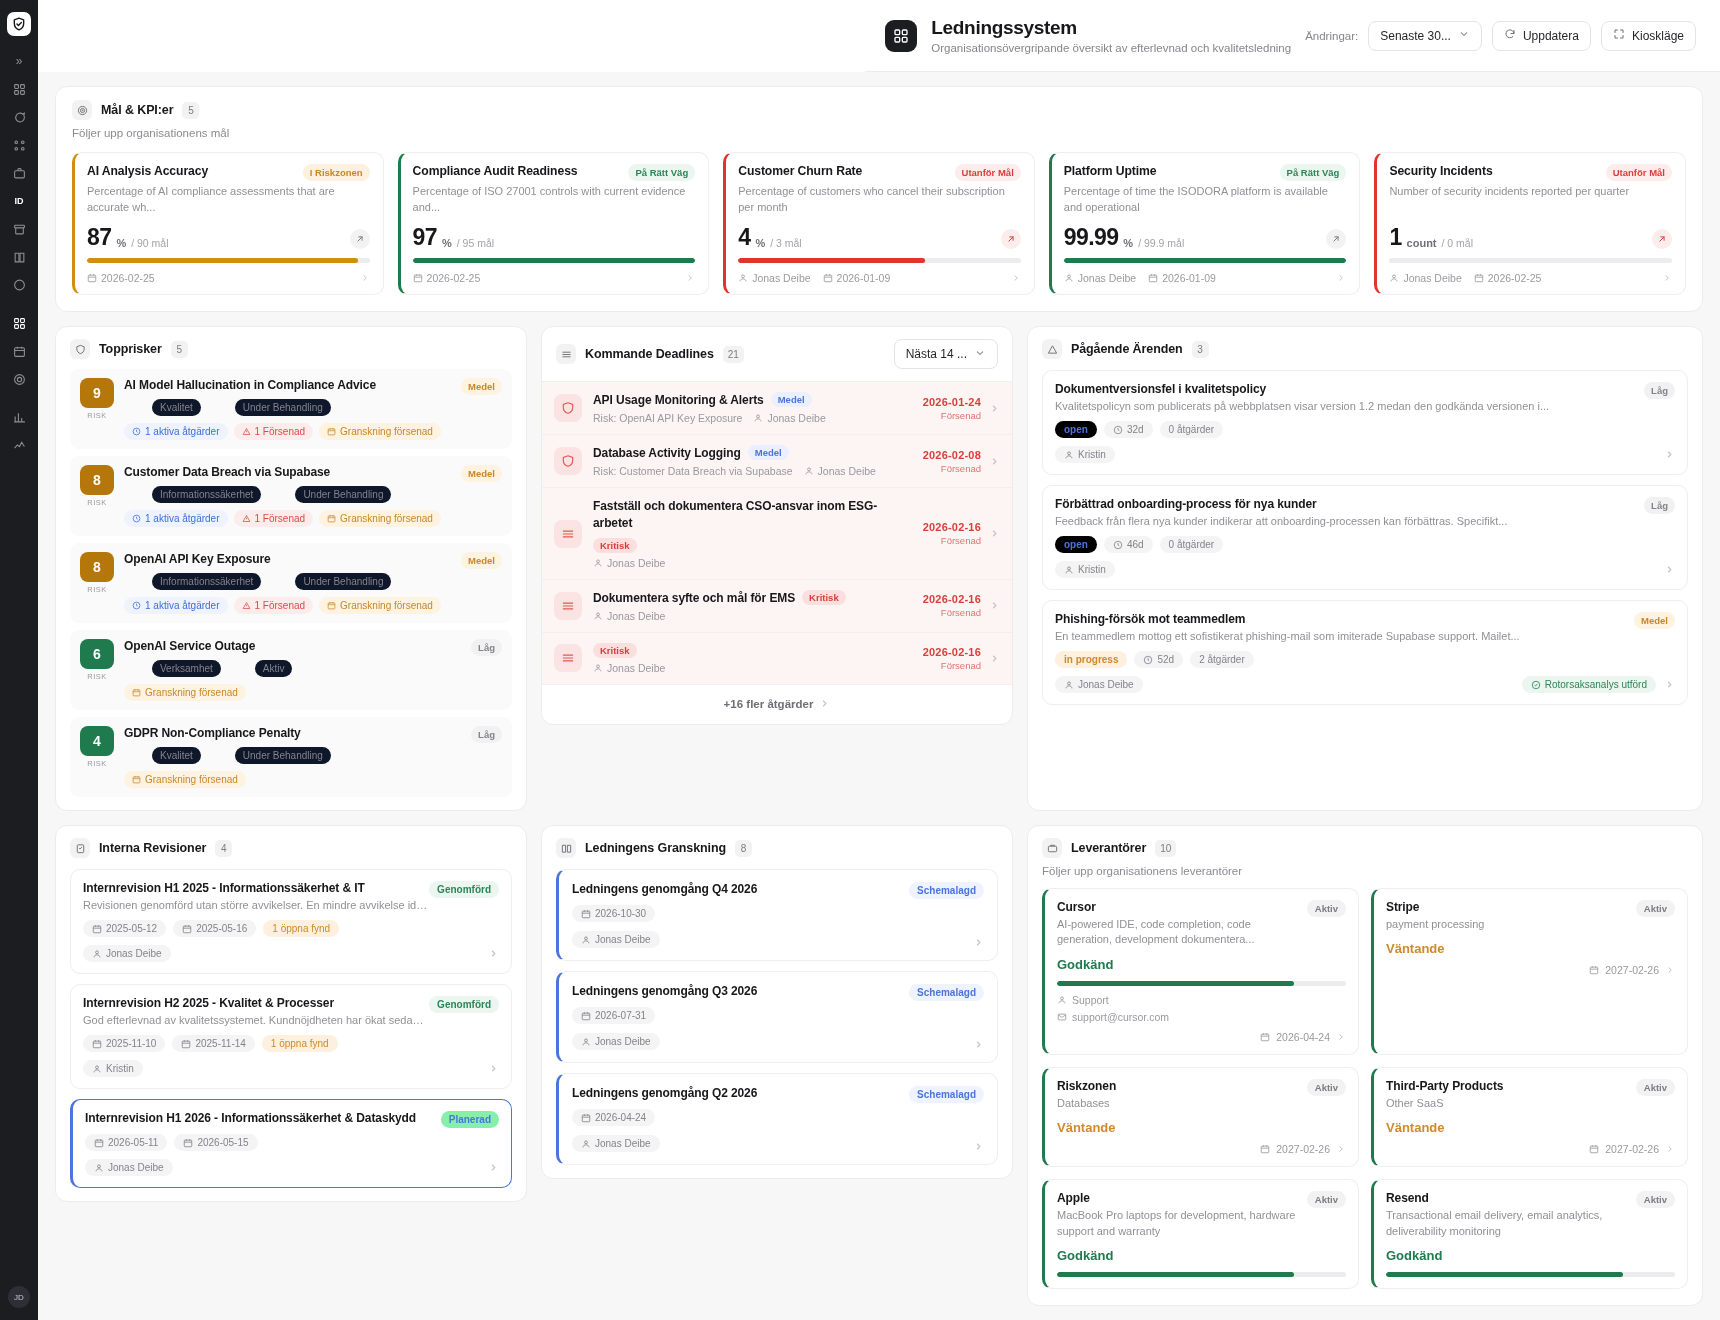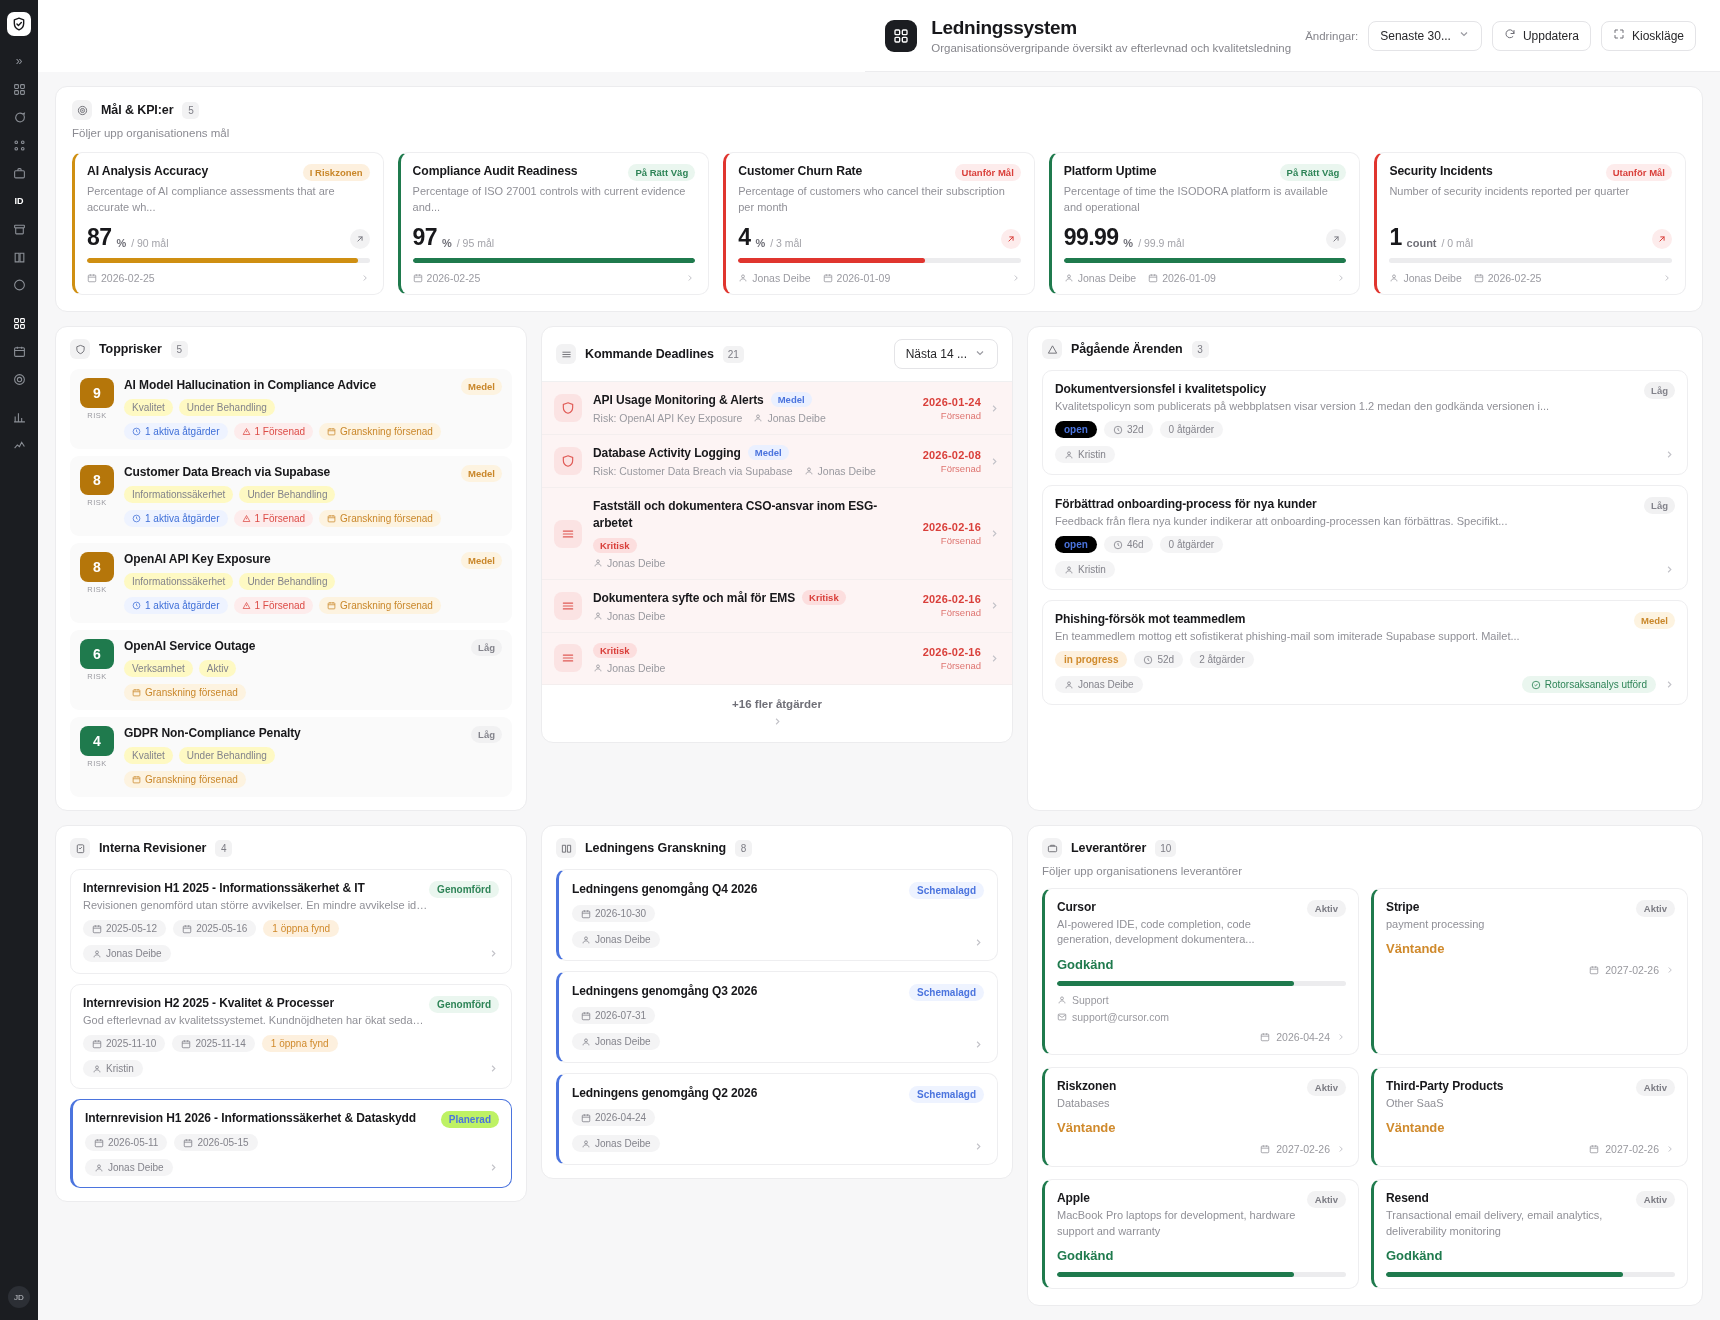--- a/index.html
+++ b/index.html
@@ -132,21 +132,21 @@
     width: 34px; flex: 0 0 34px; display: flex; flex-direction: column; align-items: center; gap: 3px;
   }
   .risk-num {
     width: 34px; height: 30px; border-radius: 8px; color: #fff;
     font-size: 14px; font-weight: 700; display: flex; align-items: center; justify-content: center;
   }
   .risk-lbl { font-size: 7.5px; color: #9a9aa1; letter-spacing: 0.5px; }
   .risk-body { flex: 1; min-width: 0; }
   .risk-title { font-size: 12px; font-weight: 700; letter-spacing: -0.1px; }
   .tagrow { display: flex; flex-wrap: wrap; gap: 6px; margin-top: 7px; }
-  .tag { font-size: 10px; color: #83838b; background: #fef9c3; padding: 3px 8px; border-radius: 20px; }
+  .tag { font-size: 10px; color: #83838b; background: #0f172a; padding: 3px 8px; border-radius: 20px; margin-left: 28px; }
   .chip {
     font-size: 10px; padding: 3px 8px; border-radius: 20px; display: inline-flex;
     align-items: center; gap: 4px; white-space: nowrap;
   }
   .chip svg { width: 9px; height: 9px; }
   .chip-blue { background: #eef3ff; color: #3f6fd8; }
   .chip-red { background: #fdecec; color: #dc4b46; }
   .chip-amber { background: #fdf3e0; color: #c9872a; }
   .risk-sev {
     position: absolute; top: 9px; right: 10px; font-size: 9.5px; font-weight: 700;
@@ -175,21 +175,21 @@
   .bd-medel { background: #eaf0ff; color: #4b74de; }
   .bd-kritisk { background: #fcdede; color: #d93f3a; }
   .dl-meta { display: flex; align-items: center; gap: 11px; margin-top: 4px; font-size: 10.5px; color: #99999f; }
   .dl-meta span { display: flex; align-items: center; gap: 4px; }
   .dl-meta svg { width: 10px; height: 10px; }
   .dl-right { text-align: right; display: flex; align-items: center; gap: 8px; }
   .dl-date { font-size: 11px; font-weight: 700; color: #d93f3a; letter-spacing: 0.2px; }
   .dl-late { font-size: 9.5px; color: #de7470; margin-top: 2px; }
   .dl-more {
     display: flex; align-items: center; justify-content: center; gap: 6px;
-    padding: 13px; font-size: 11.5px; color: #6f6f77; font-weight: 600; flex-direction: column;
+    padding: 13px; font-size: 11.5px; color: #6f6f77; font-weight: 600;
   }
 
   
   .iss-list { margin-top: 11px; display: flex; flex-direction: column; gap: 10px; }
   .iss-card { border: 1px solid #eeeef0; border-radius: 10px; padding: 11px 12px; position: relative; }
   .iss-title { font-size: 12px; font-weight: 700; letter-spacing: -0.1px; padding-right: 42px; }
   .iss-desc {
     font-size: 11px; color: #909097; margin-top: 4px; white-space: nowrap;
     overflow: hidden; text-overflow: ellipsis;
   }
@@ -221,21 +221,21 @@
   .aud-title { font-size: 12px; font-weight: 700; letter-spacing: -0.1px; padding-right: 70px; }
   .aud-desc {
     font-size: 11px; color: #909097; margin-top: 4px; white-space: nowrap;
     overflow: hidden; text-overflow: ellipsis; padding-right: 70px;
   }
   .aud-badge {
     position: absolute; top: 11px; right: 12px; font-size: 10px; font-weight: 600;
     padding: 3px 8px; border-radius: 20px;
   }
   .b-green { background: #eaf6ef; color: #2e8457; }
-  .b-blue { background: #bef264; color: #4b74de; }
+  .b-blue { background: #86efac; color: #4b74de; }
   .aud-row { display: flex; align-items: center; gap: 7px; margin-top: 9px; flex-wrap: wrap; }
   .amber-chip { font-size: 10px; color: #d08a2c; background: #fdf0de; padding: 3px 9px; border-radius: 20px; }
   .aud-foot { display: flex; align-items: center; margin-top: 8px; }
 
   
   .mr-list { margin-top: 11px; display: flex; flex-direction: column; gap: 10px; }
   .mr-card {
     border: 1px solid #eeeef0; border-left: 3px solid #4b74de; border-radius: 10px;
     padding: 12px 13px; position: relative;
   }

